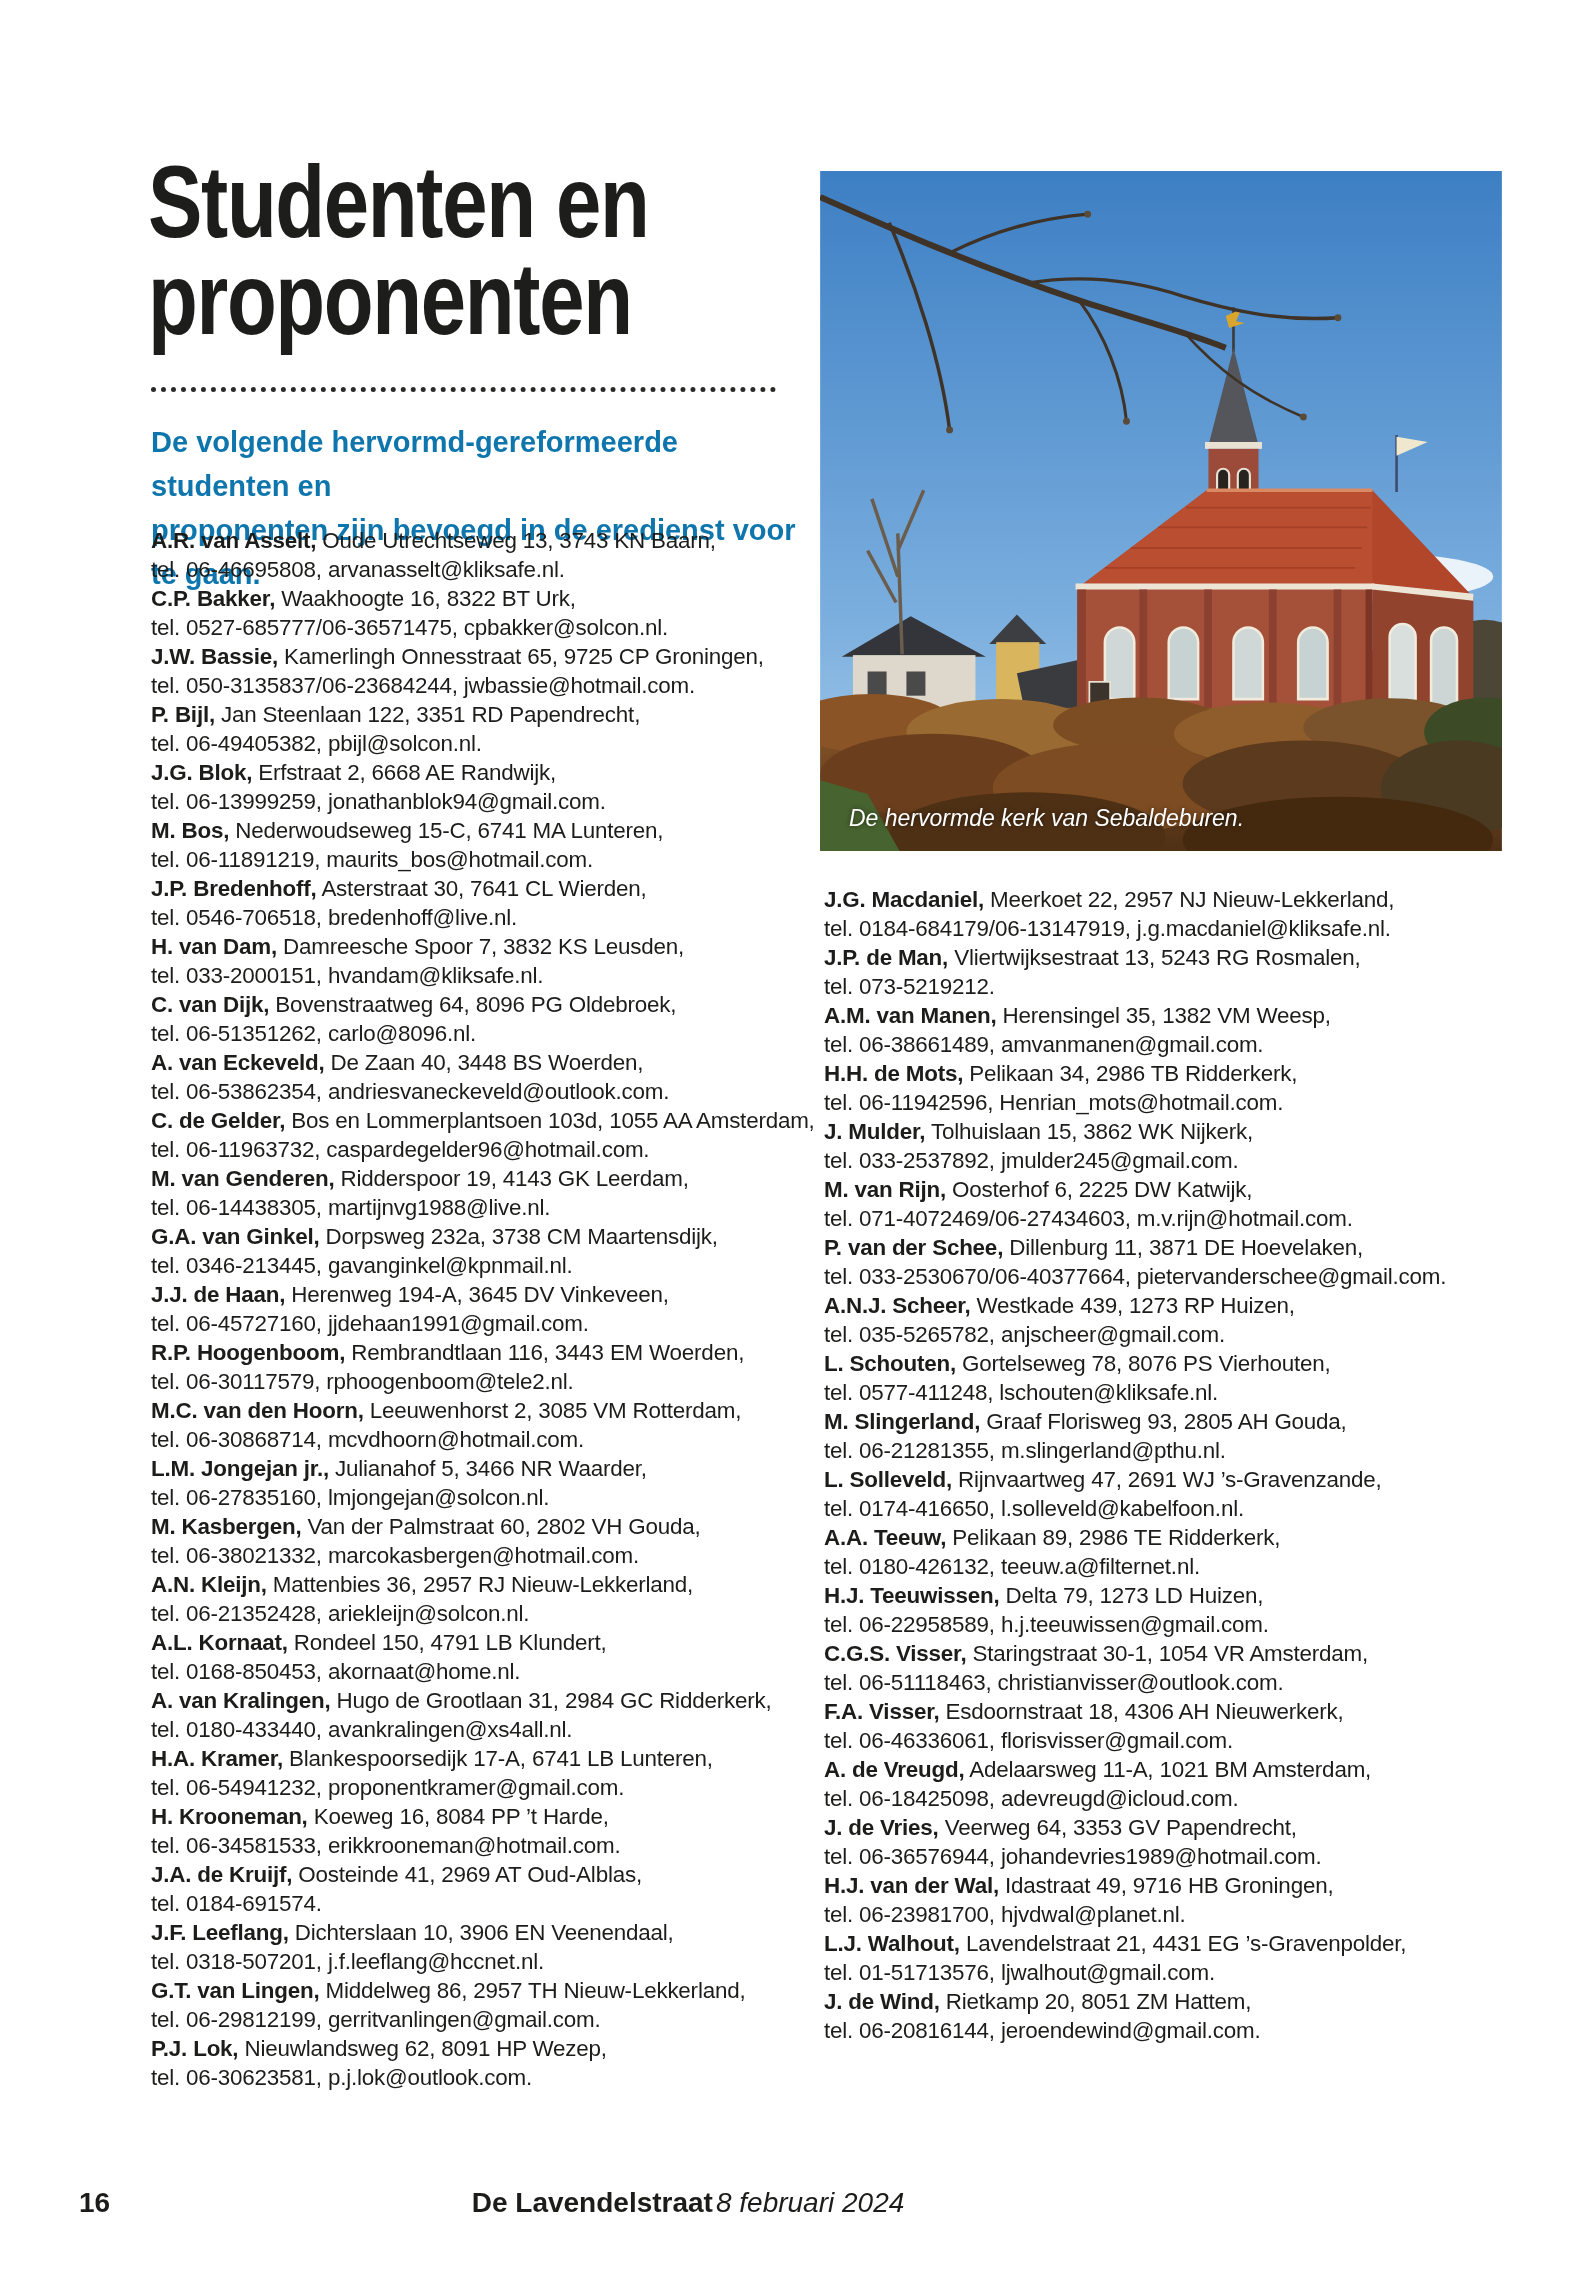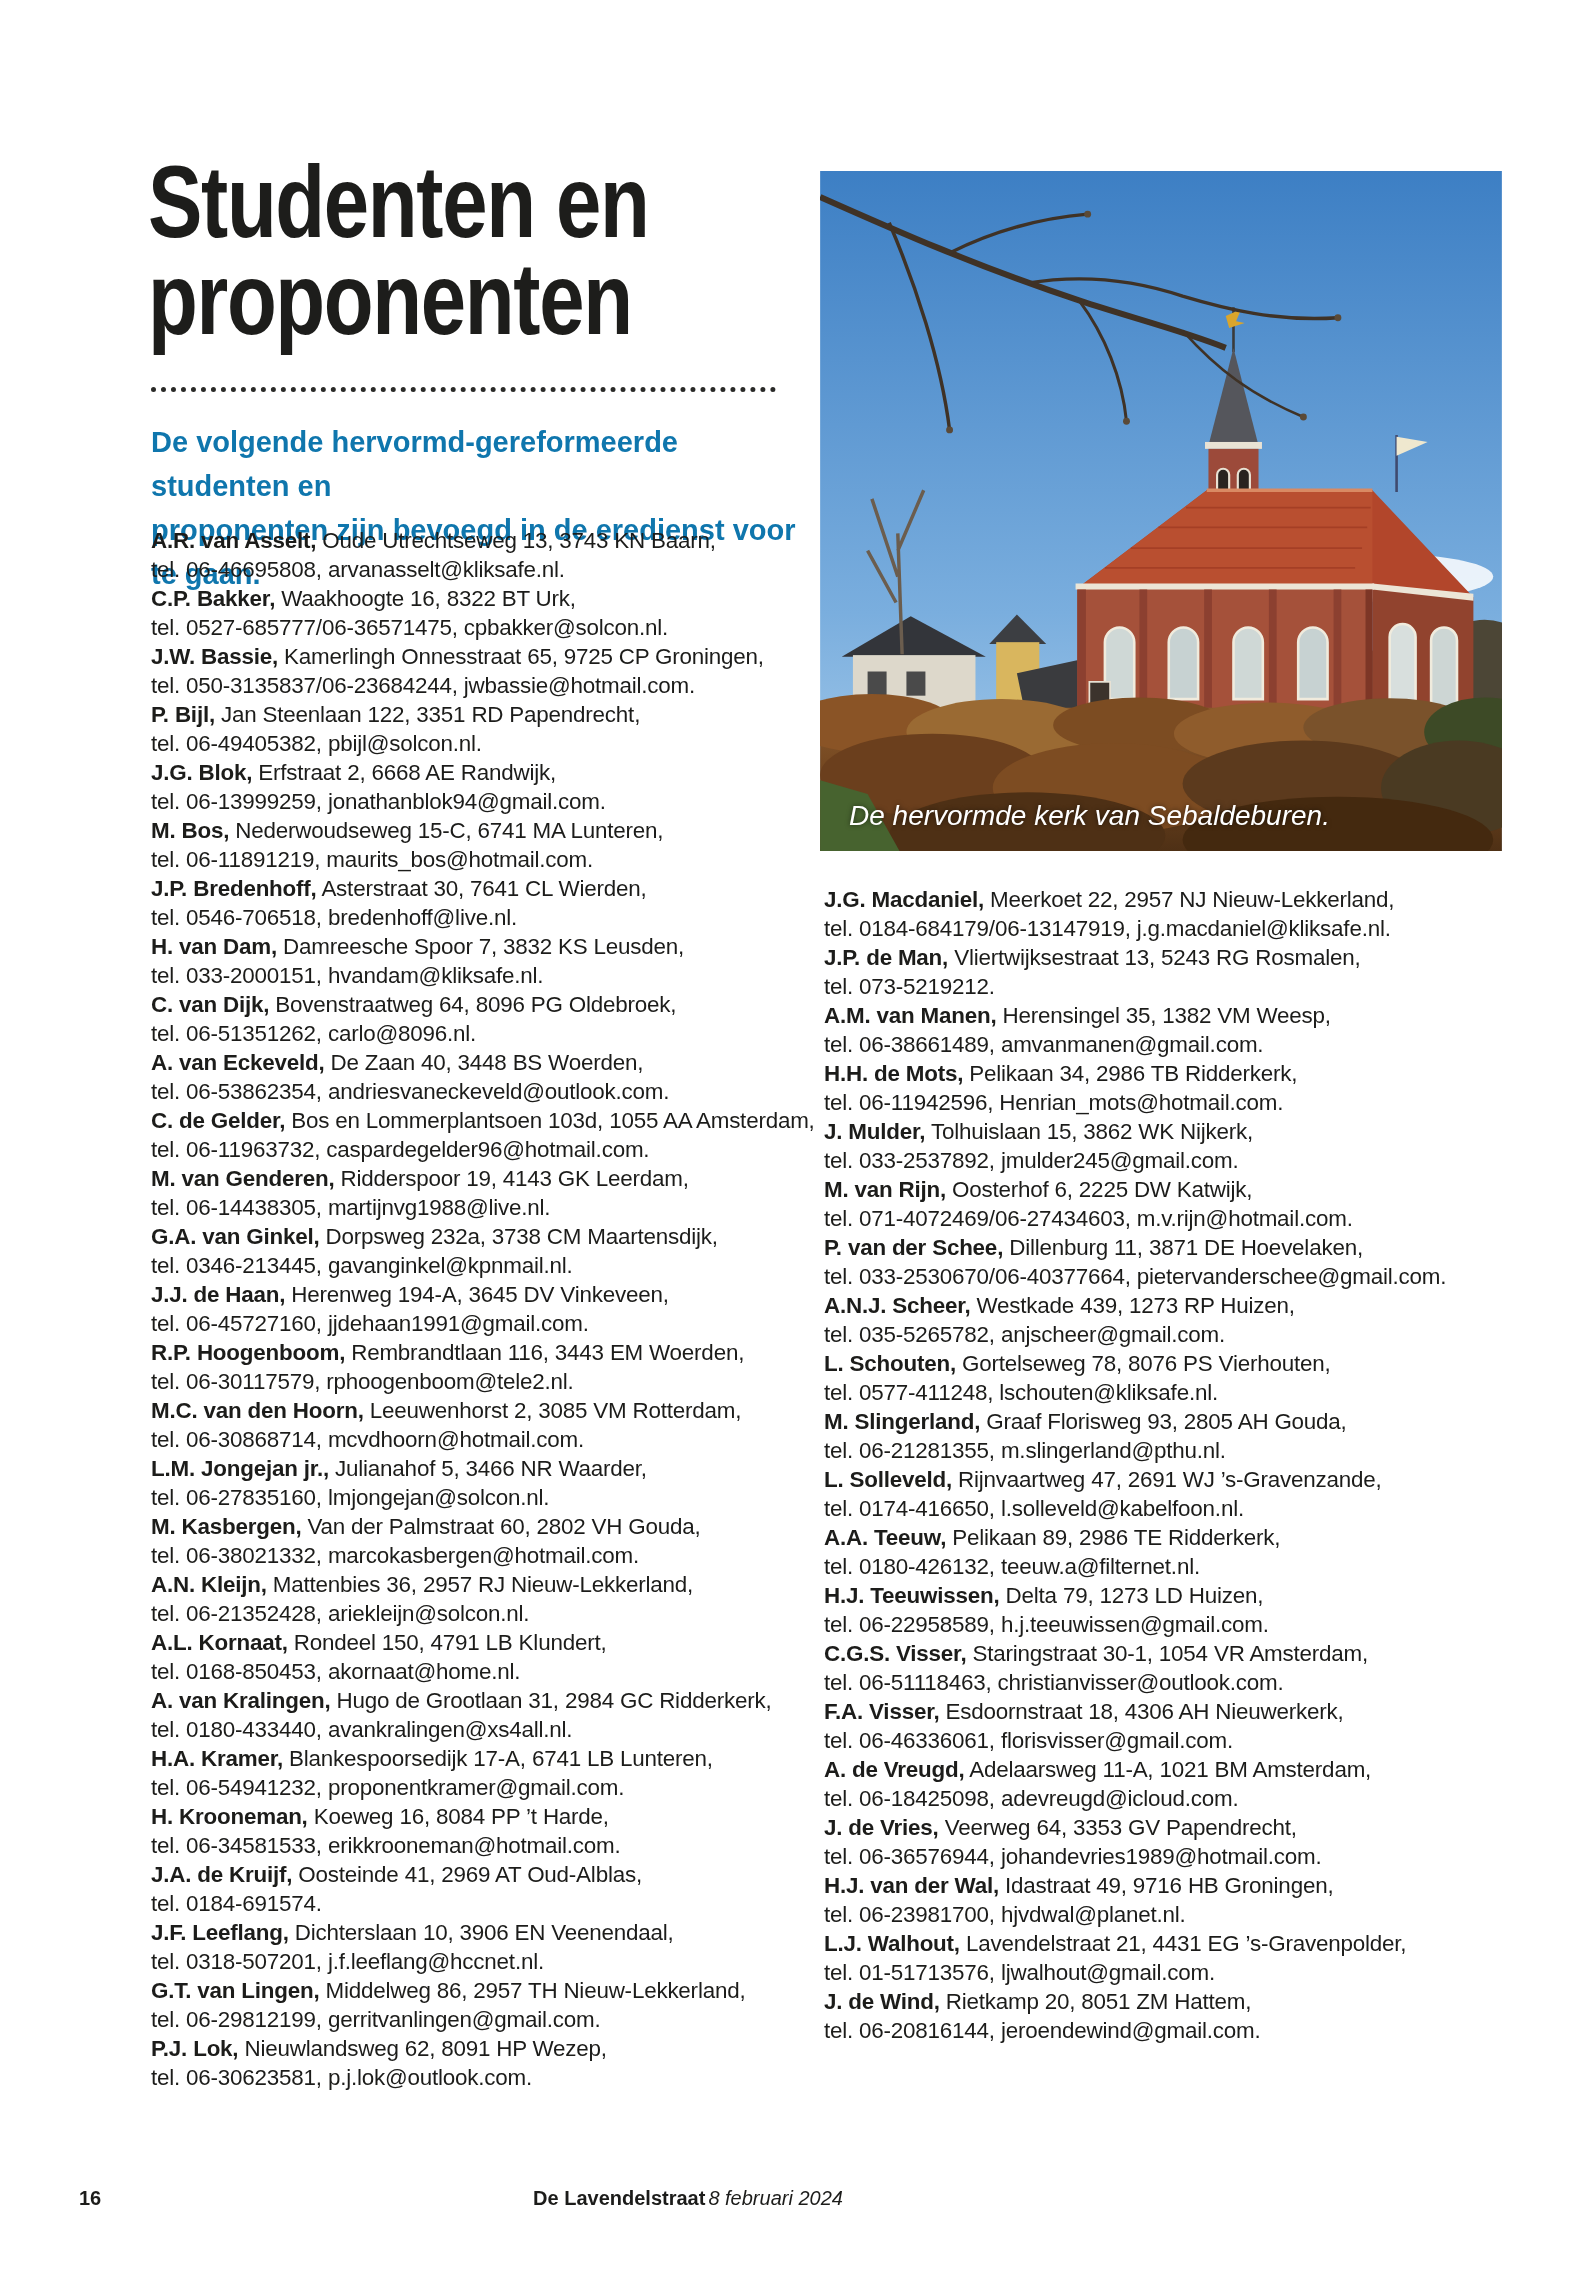--- a/index.html
+++ b/index.html
@@ -27,26 +27,26 @@
   .col .entry{margin:0;padding:0;}
   .col .entry div{white-space:nowrap;}
   #list-left{left:151px;top:526px;width:643px;}
   #list-right{left:824px;top:885px;width:682px;}
   .photo{
     position:absolute;left:820px;top:171px;width:682px;height:680px;overflow:hidden;
   }
   .photo svg{display:block;}
   .caption{
     position:absolute;left:29px;bottom:19px;
-    font-size:28px;font-style:italic;color:#ffffff;
+    font-size:23px;font-style:italic;color:#ffffff;
     text-shadow:0 0 5.2px rgba(0,0,0,.55);white-space:nowrap;
   }
   .footer{
     position:absolute;left:0;top:2183px;width:1376px;height:35px;
-    font-size:20px;
+    font-size:28px;
   }
   .page-num{position:absolute;left:79px;top:3.5px;font-weight:bold;}
   .footer-center{position:absolute;left:0;right:0;top:3.5px;text-align:center;}
   .footer-center .mag{font-weight:bold;}
   .footer-center .date{font-style:italic;margin-left:3px;}
 </style>
 </head>
 <body>
 
 <h1 class="title"><span>Studenten en</span><br><span>proponenten</span></h1>

